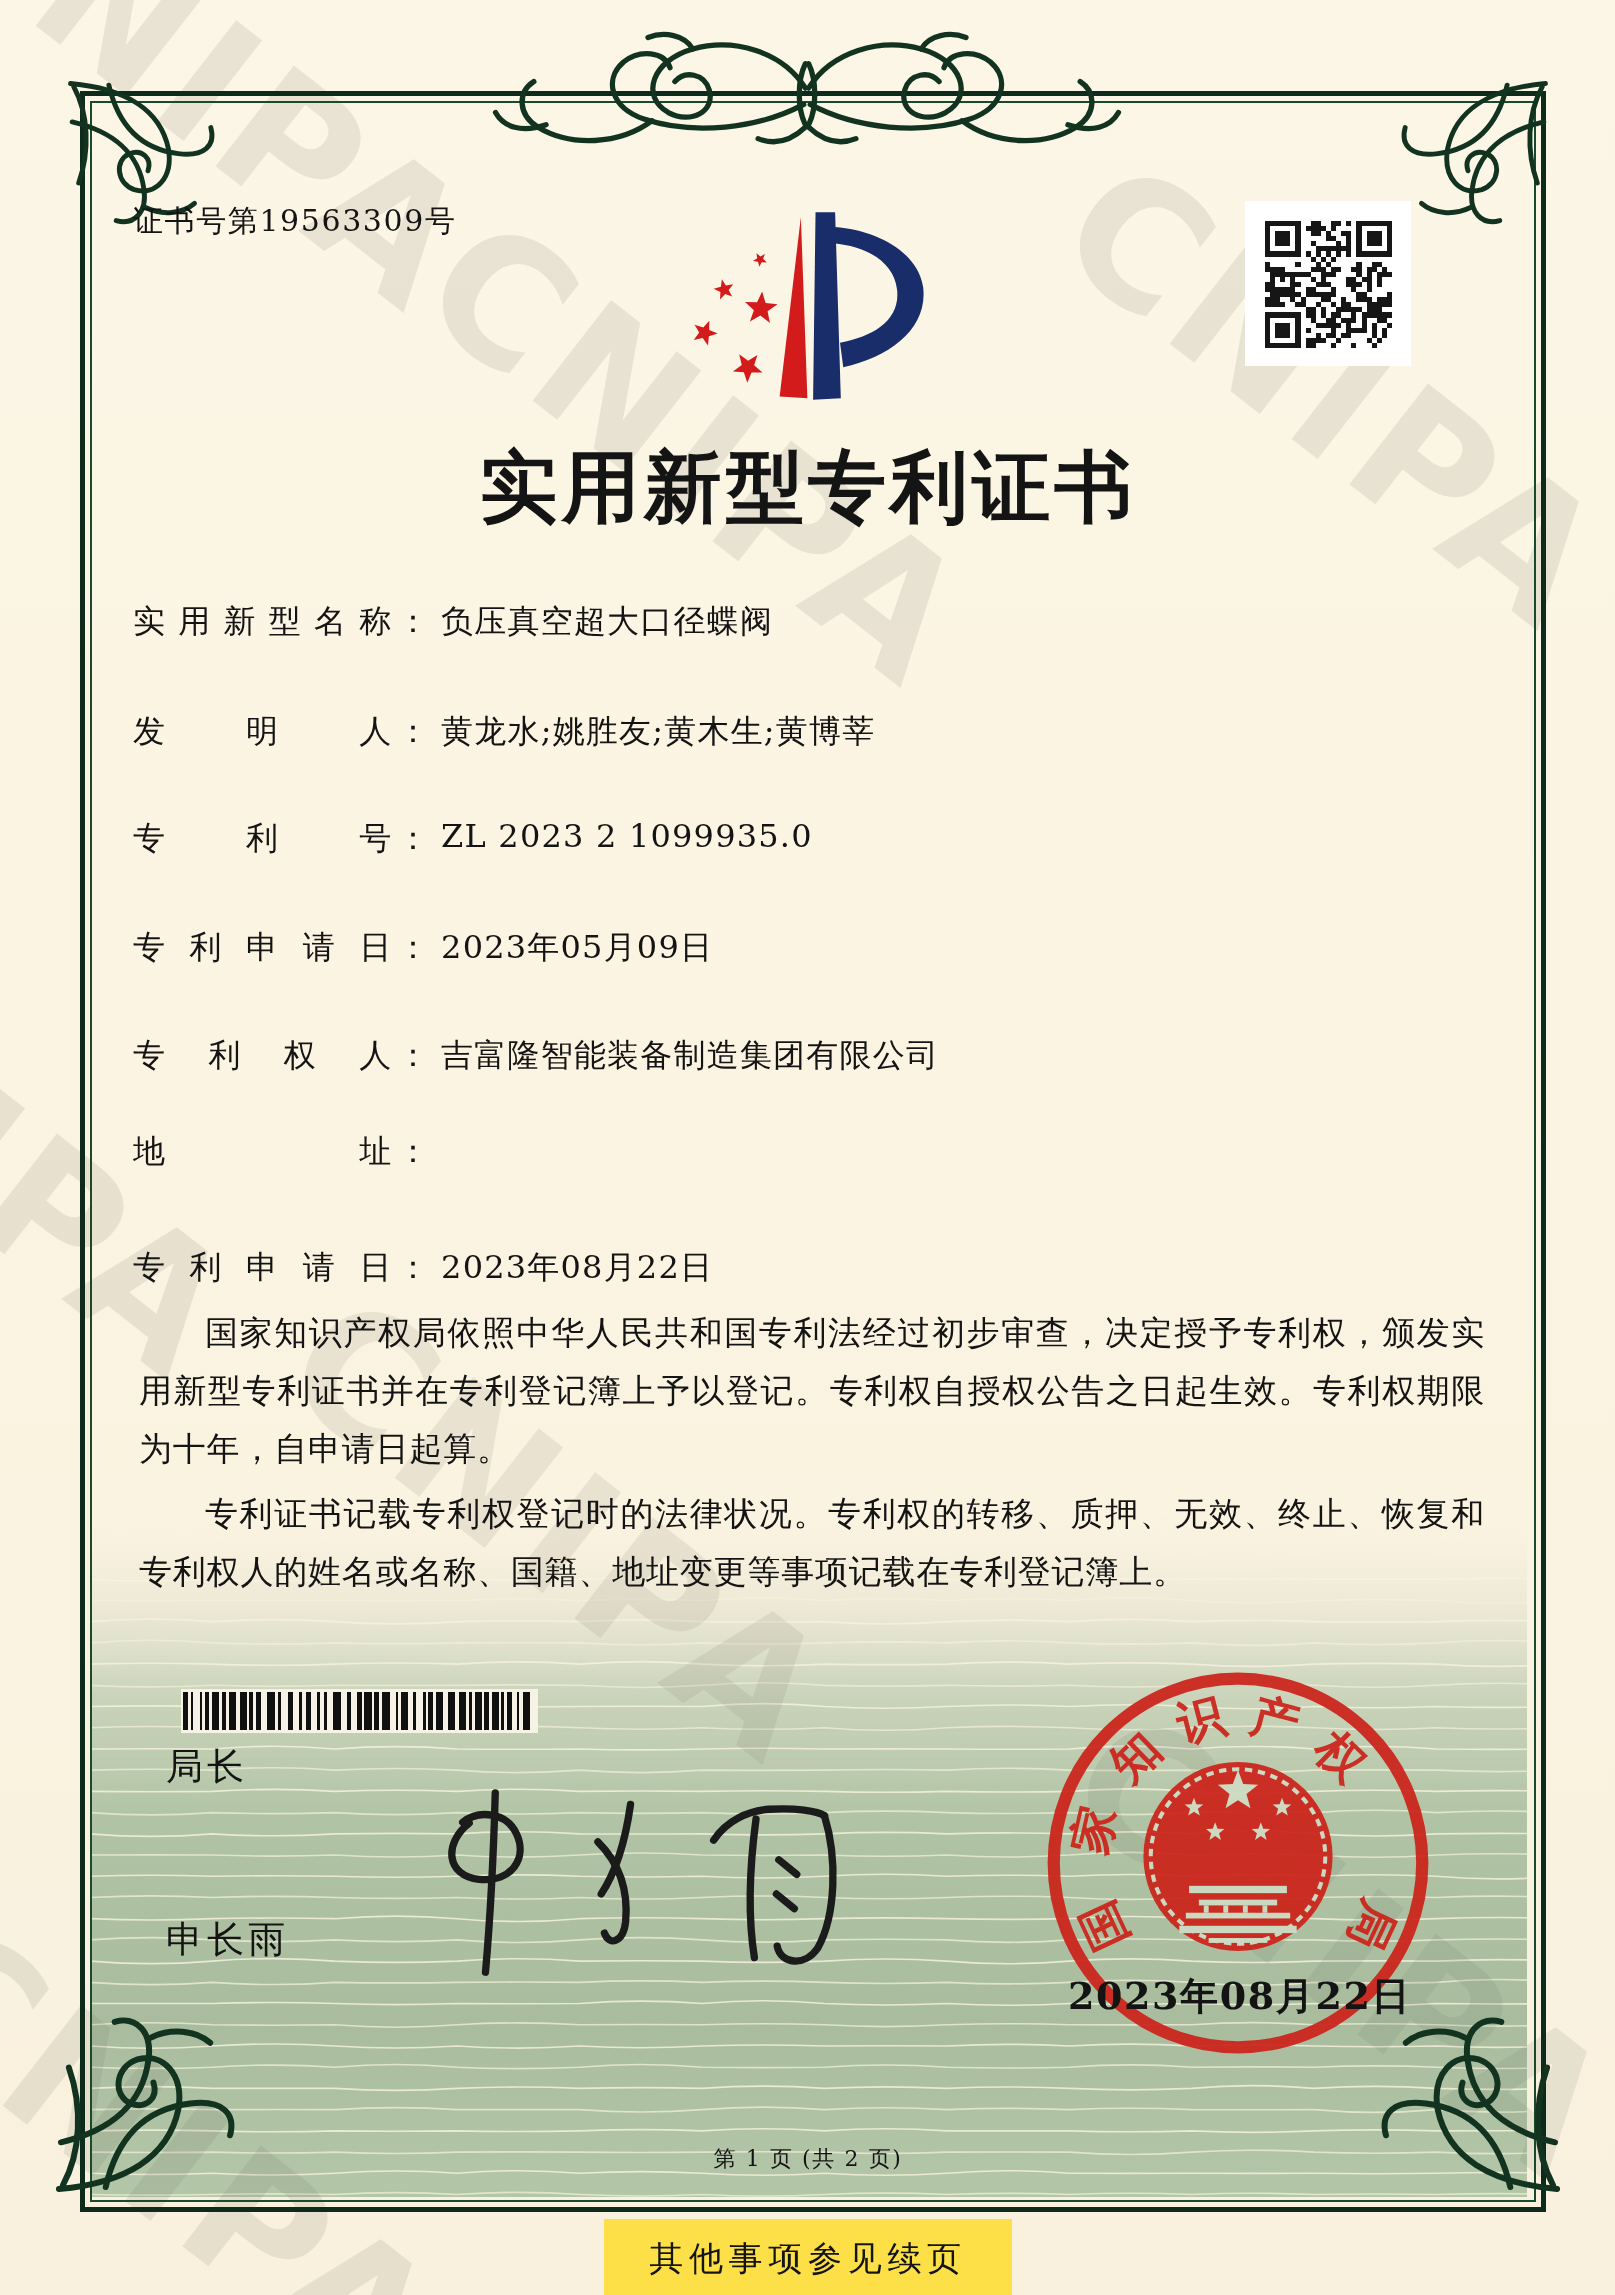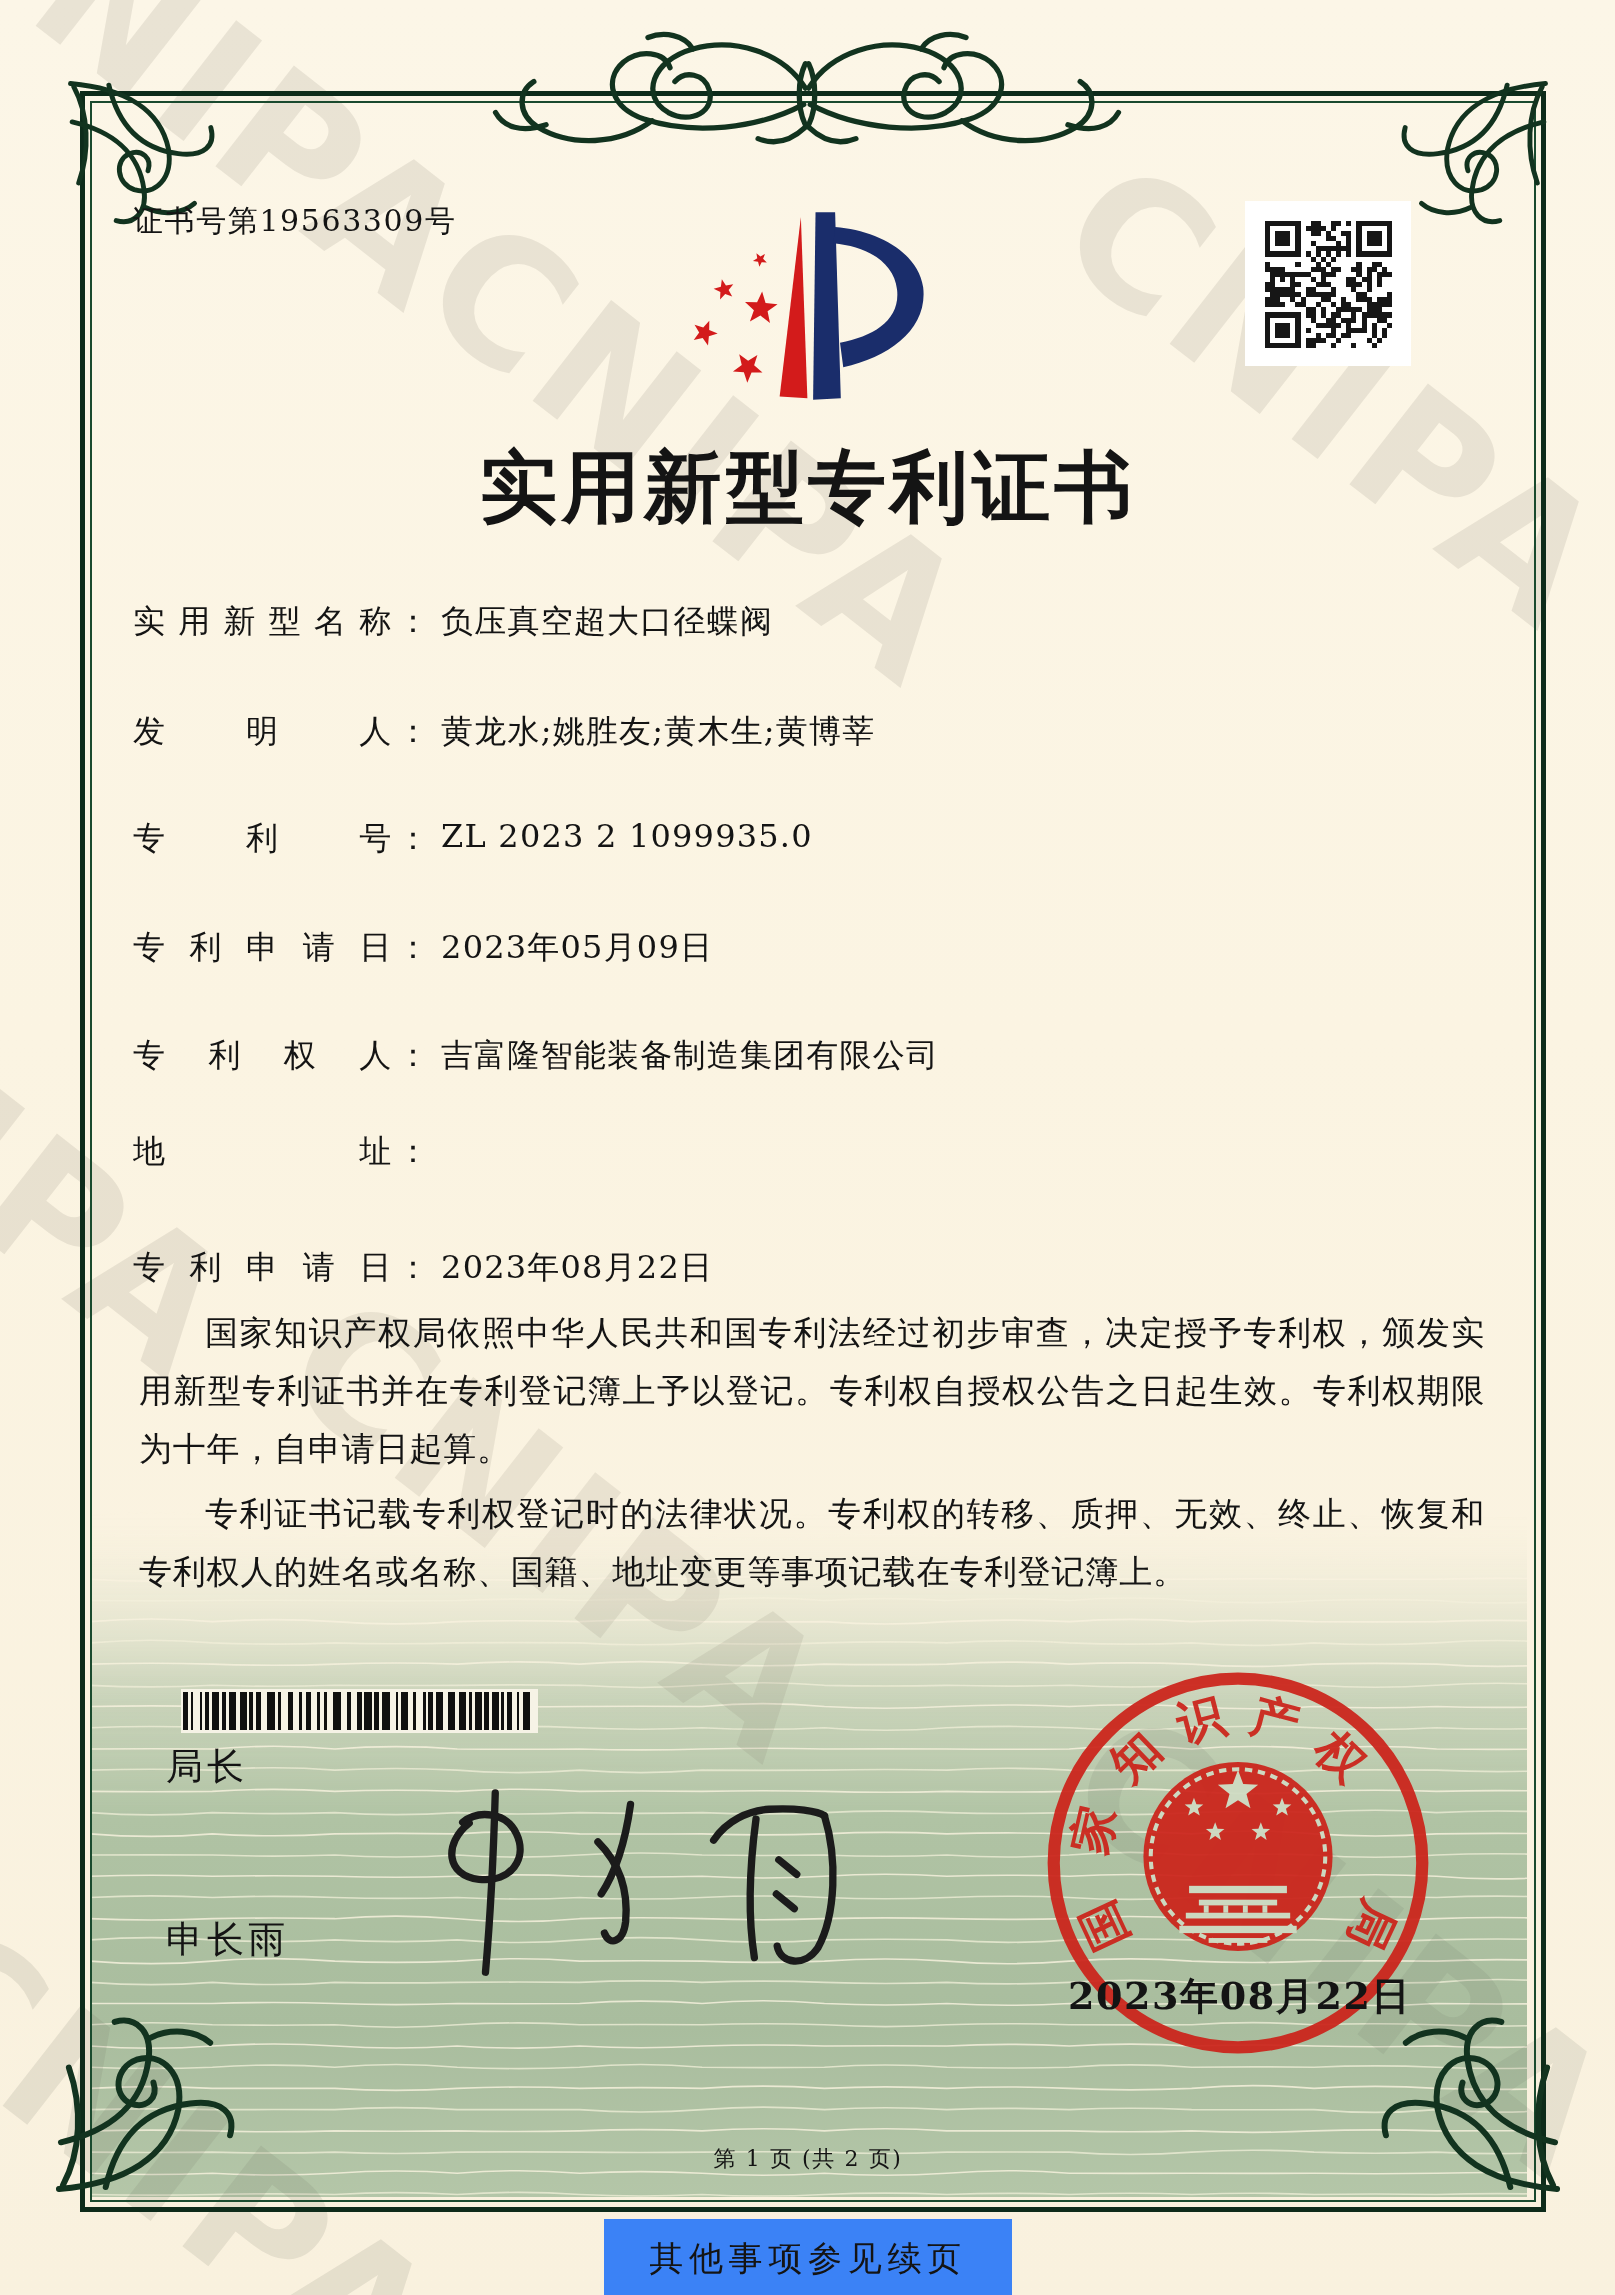--- a/index.html
+++ b/index.html
@@ -44,21 +44,21 @@
   #barcode{left:181px;top:1689px;width:357px;height:44px;z-index:4;display:flex;
            align-items:stretch;background:#f6f3e6;padding:3.3px 2.4px;box-sizing:border-box;}
   #barcode div{height:100%;}
   #directorTitle{left:166px;top:1742px;font-size:37px;letter-spacing:4.1px;z-index:4;}
   #directorName{left:166px;top:1915px;font-size:37px;letter-spacing:4.1px;z-index:4;}
   #sig{left:371px;top:1762px;z-index:4;}
   #seal{left:1026px;top:1651px;z-index:5;opacity:.93;}
   #sealDate{left:1060px;top:1971px;width:359px;text-align:center;font-size:38px;
             letter-spacing:1.6px;color:#141414;z-index:6;font-weight:600;}
   #pageNum{left:0;right:0;top:2144px;text-align:center;font-size:22px;letter-spacing:1.6px;z-index:4;}
-  #noteBox{left:604px;top:2219px;width:408px;height:77px;background:#3b82f6;z-index:4;
+  #noteBox{left:604px;top:2219px;width:408px;height:77px;background:#fde047;z-index:4;
            text-align:center;line-height:78px;font-size:34px;letter-spacing:5.7px;}
   
   .orn{position:absolute;top:31px;left:489px;width:636px;height:124px;z-index:3;pointer-events:none;}
   .orn-half{position:absolute;top:0;width:318px;height:124px;}
   .orn-half.left{left:0;}
   .orn-half.right{right:0;transform:scaleX(-1);}
   .corner{position:absolute;z-index:3;width:155px;height:155px;pointer-events:none;}
   .c-tl{left:64px;top:77px;}
   .c-tr{right:64px;top:77px;transform:scaleX(-1);}
   .c-bl{left:51px;top:2008px;width:189px;height:189px;transform:scaleY(-1);}

